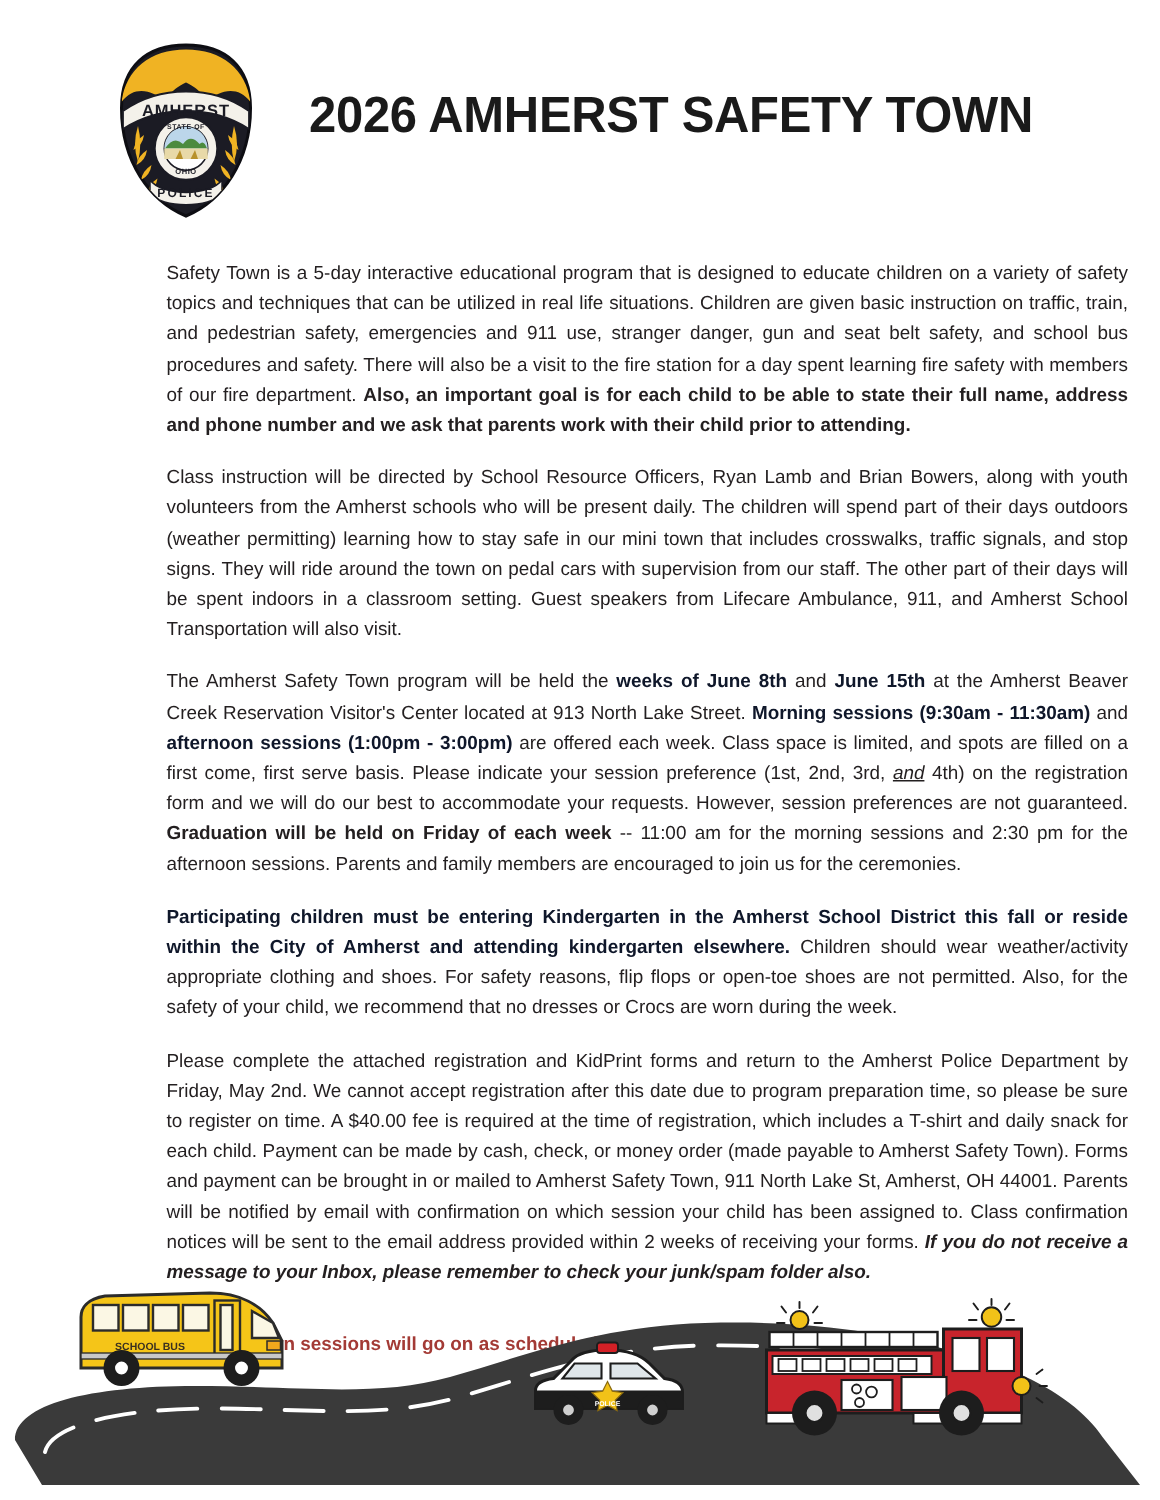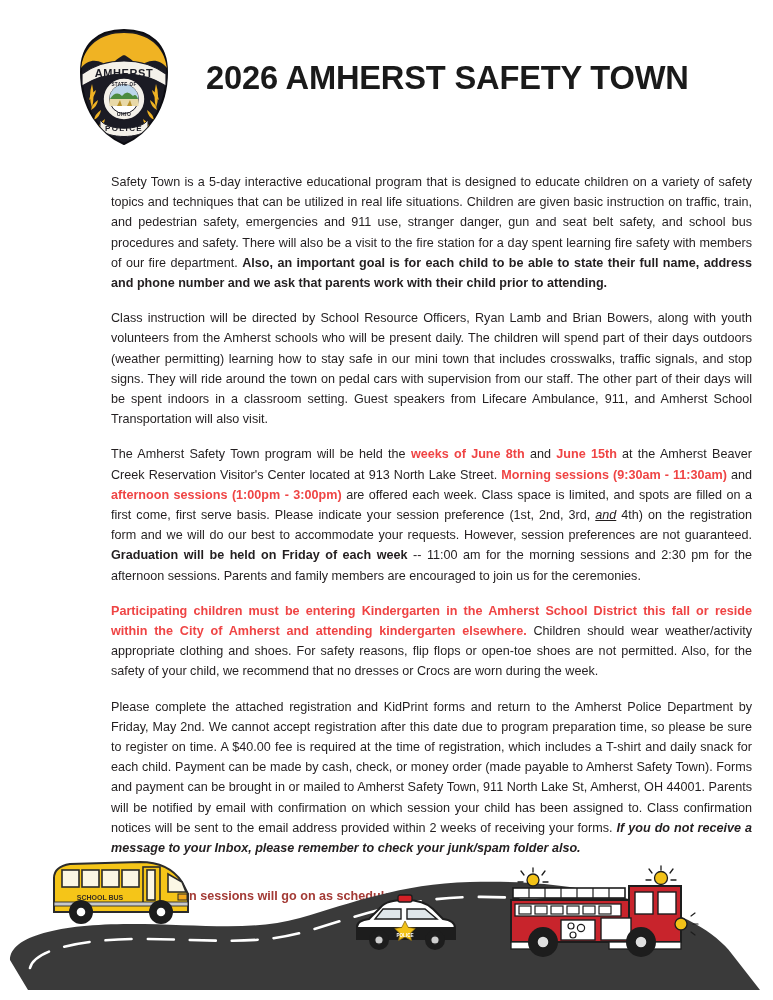--- a/index.html
+++ b/index.html
@@ -58,21 +58,21 @@
     margin: 0 0 15px 0;
     font-size: 12.6px;
     line-height: 20.2px;
     text-align: justify;
     color: #231f20;
   }
   p.para.last { margin-bottom: 0; }
   .b  { font-weight: bold; }
   .i  { font-style: italic; }
   .u  { text-decoration: underline; }
-  .red-b    { color: #ef4444; font-weight: bold; }
+  .red-b    { color: #0f172a; font-weight: bold; }
   .note {
     margin: 28px 0 0 4px;
     font-size: 12.6px;
     line-height: 20px;
     font-weight: bold;
     color: #a33a35;
     text-align: left;
   }
 
   

